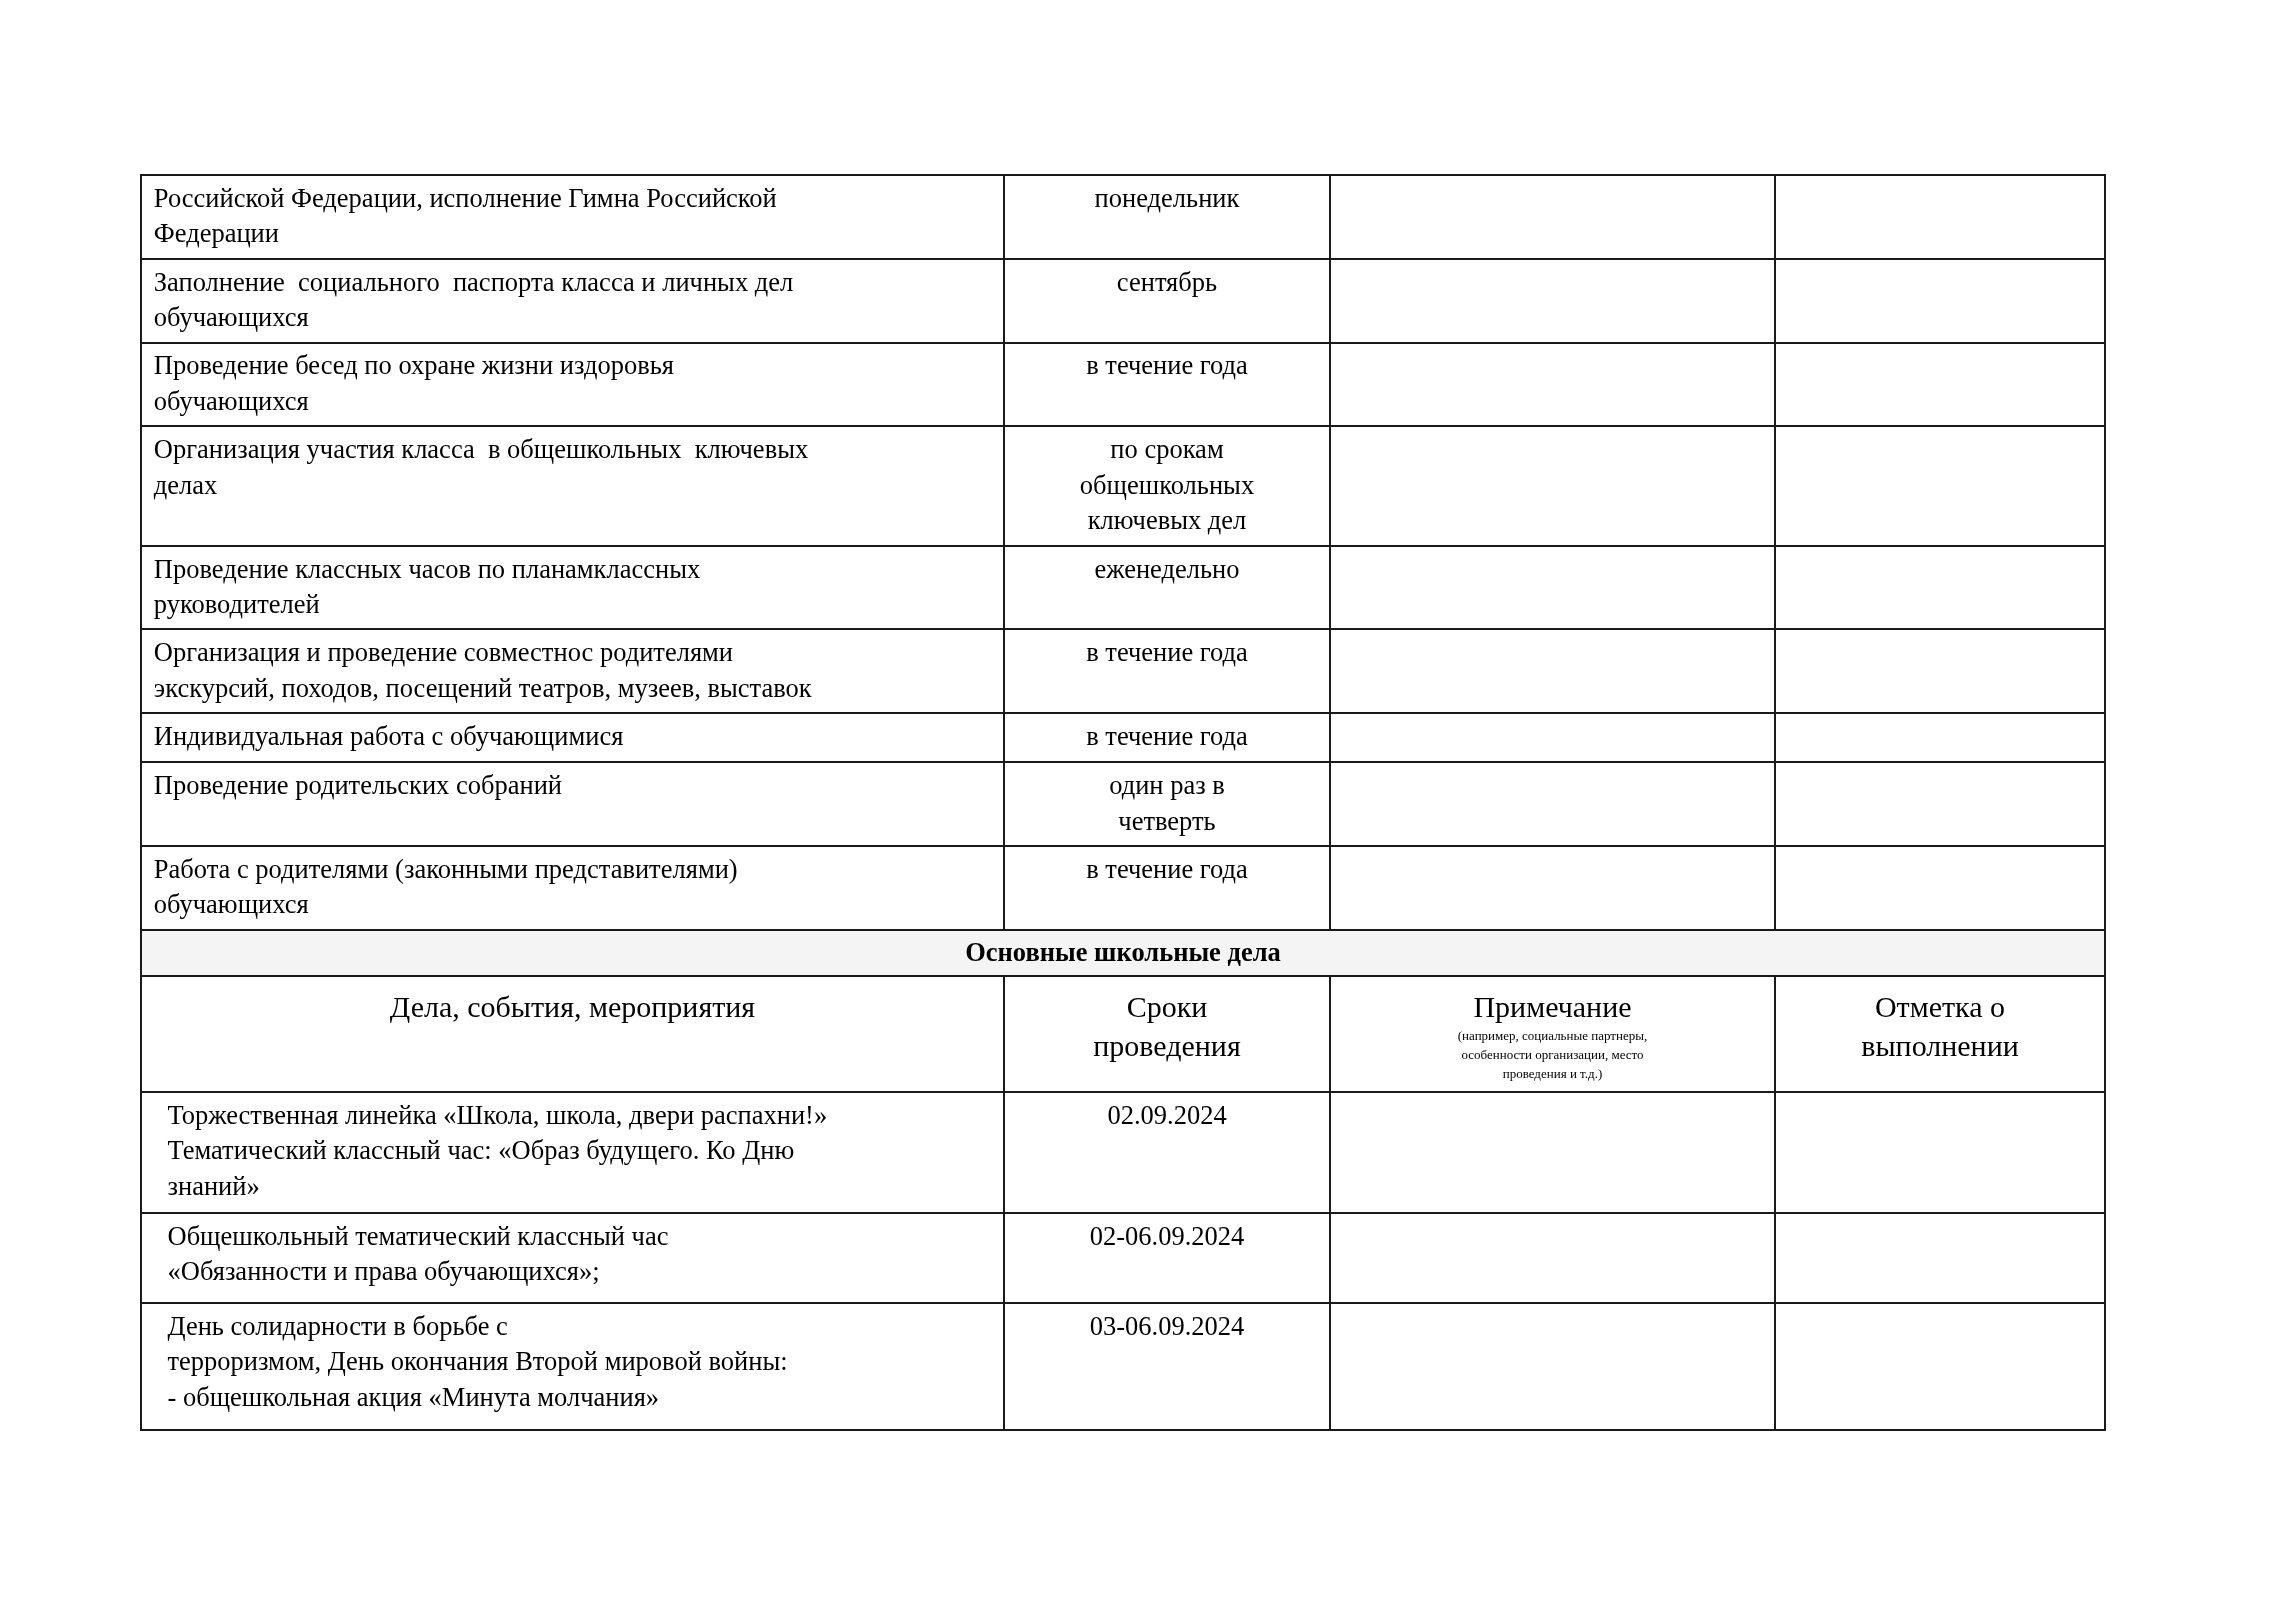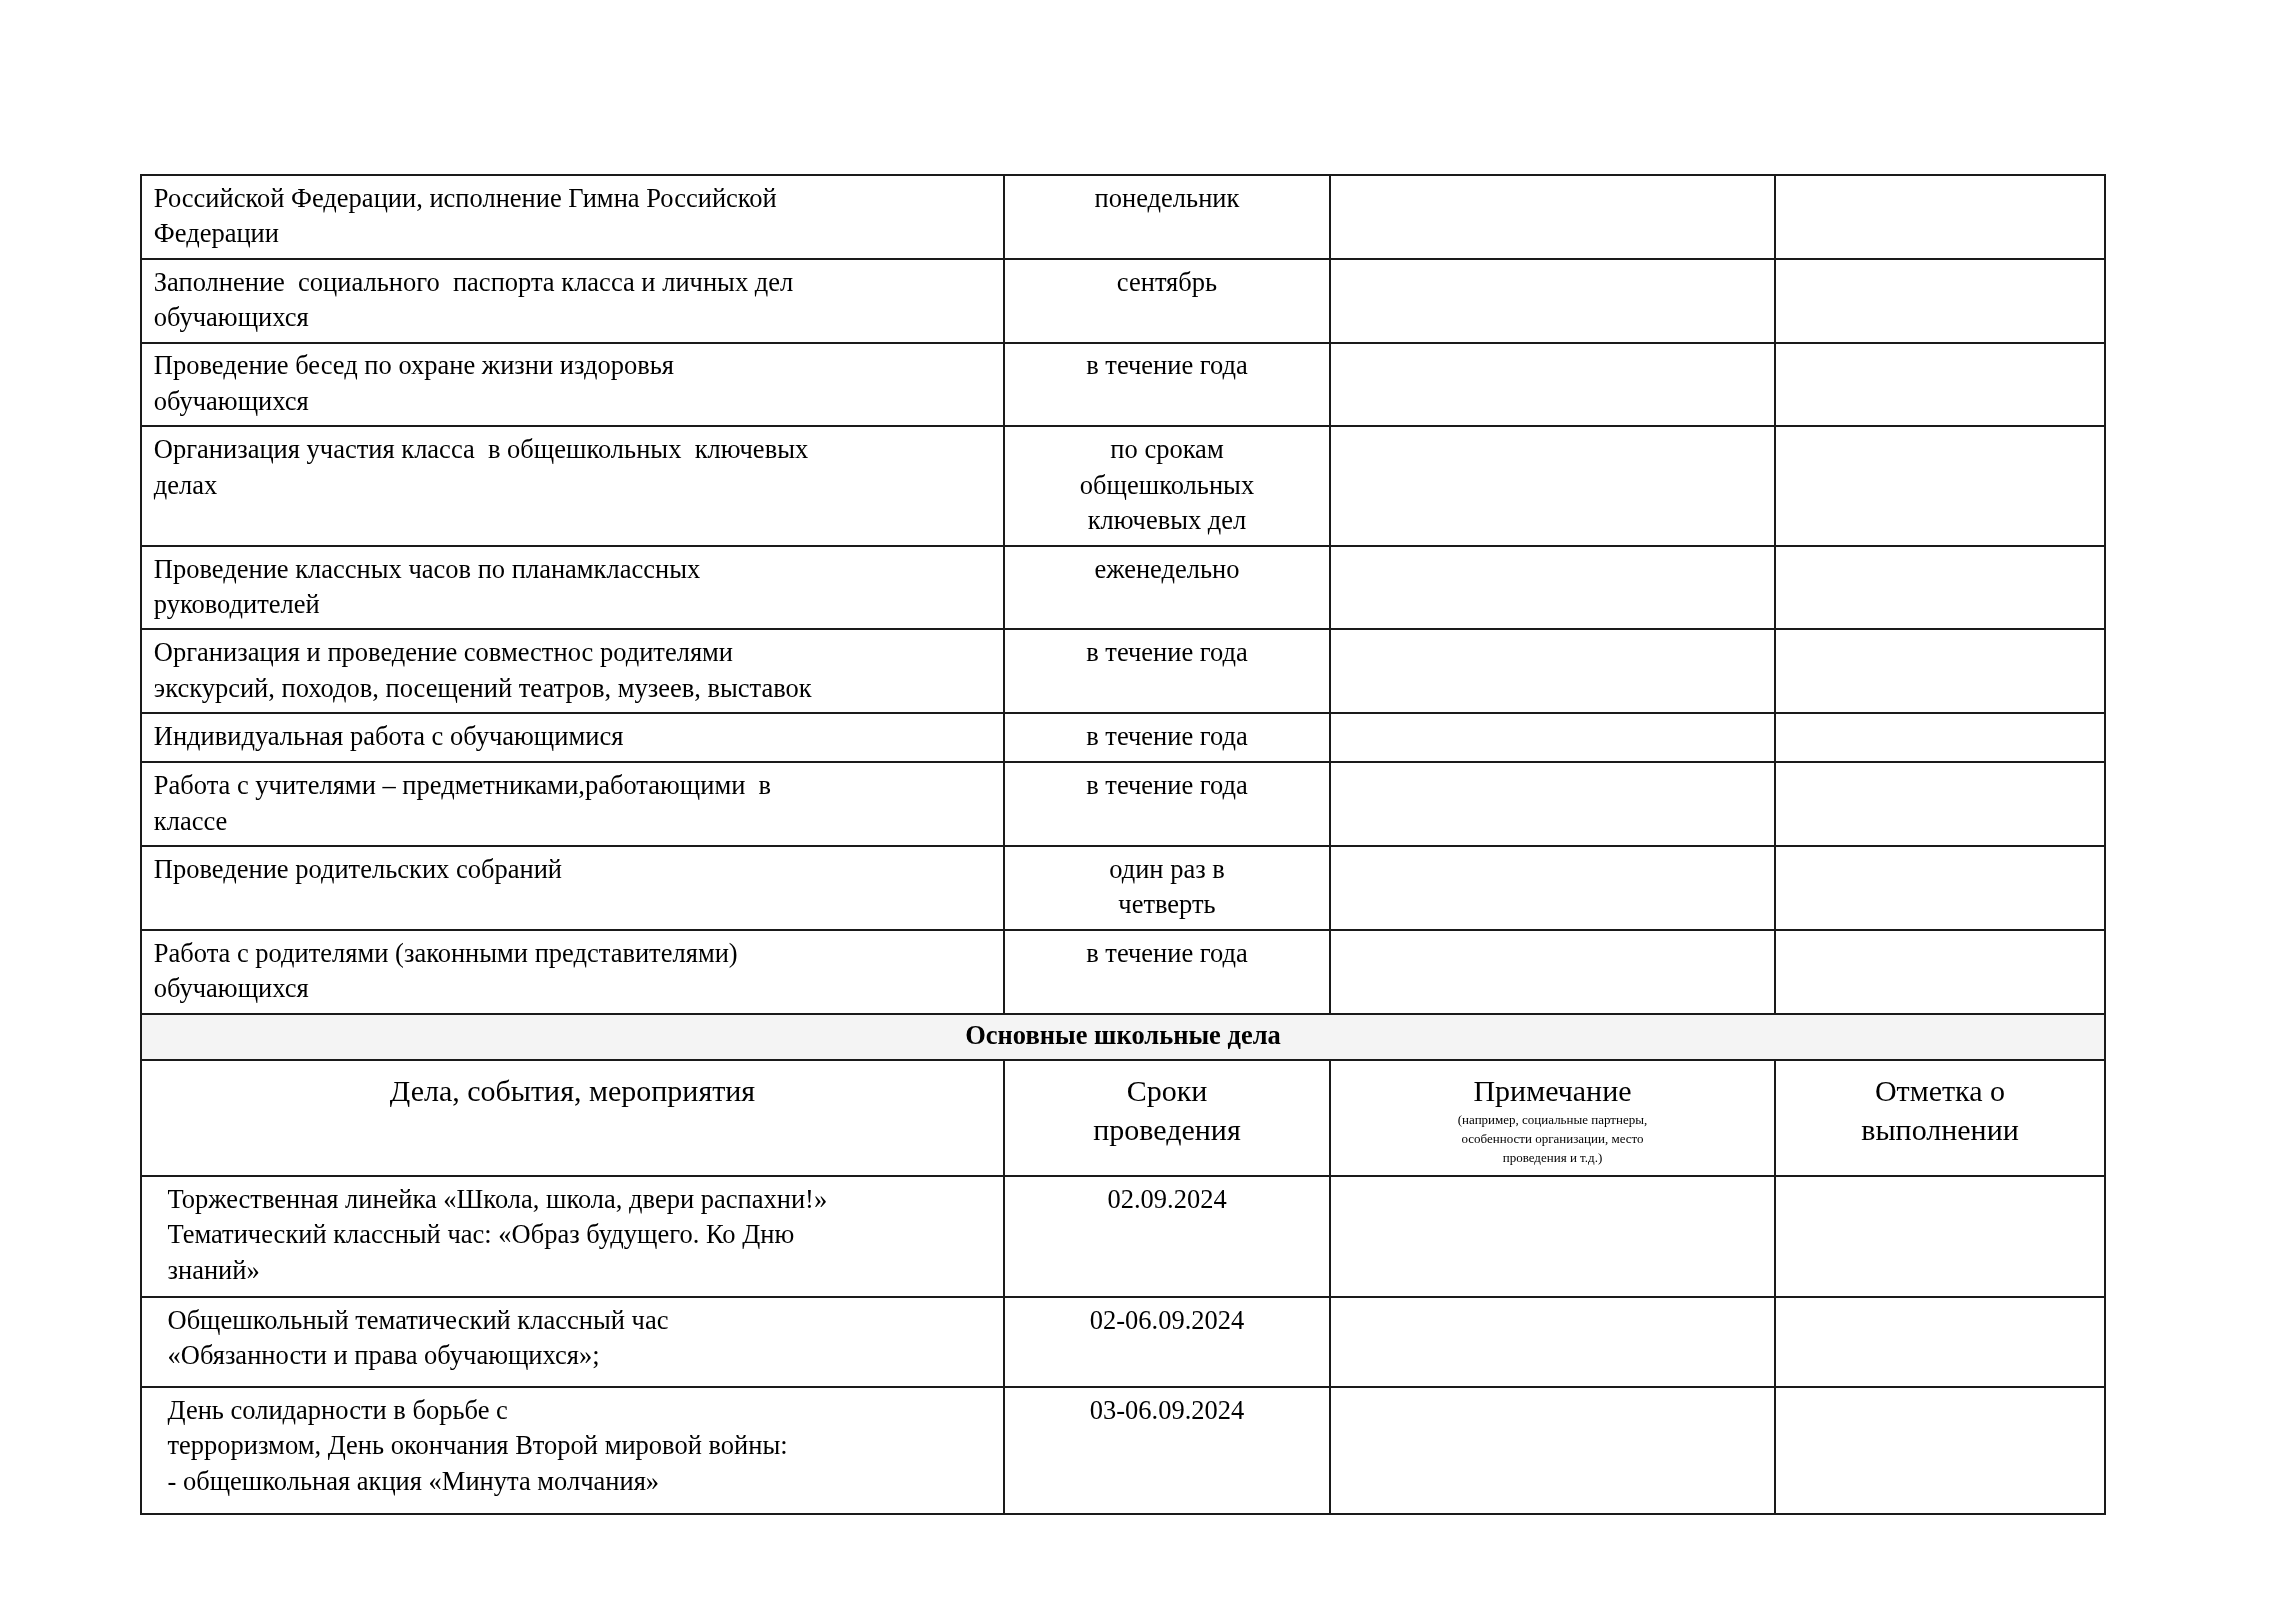--- a/index.html
+++ b/index.html
@@ -183,31 +183,20 @@
           <tr class="r-firsthalf" style="height: 49px;">
             <td class="activity">
               <span class="ln">Индивидуальная работа с обучающимися</span>
             </td>
             <td class="period">
               <span class="ln">в течение года</span>
             </td>
             <td class="blank"></td>
             <td class="blank"></td>
           </tr>
-          <tr class="r-firsthalf" style="height: 74px;">
-            <td class="activity">
-              <span class="ln">Работа с учителями – предметниками,работающими  в</span>
-              <span class="ln">классе</span>
-            </td>
-            <td class="period">
-              <span class="ln">в течение года</span>
-            </td>
-            <td class="blank"></td>
-            <td class="blank"></td>
-          </tr>
           <tr class="r-firsthalf" style="height: 75px;">
             <td class="activity">
               <span class="ln">Проведение родительских собраний</span>
             </td>
             <td class="period">
               <span class="ln">один раз в</span>
               <span class="ln">четверть</span>
             </td>
             <td class="blank"></td>
             <td class="blank"></td>

